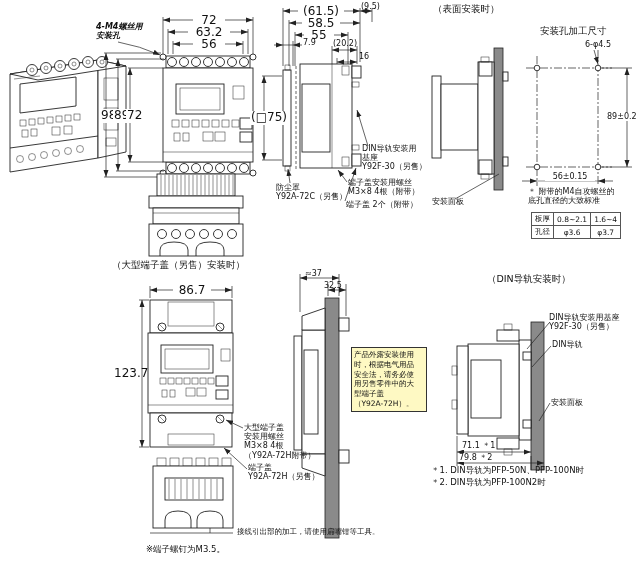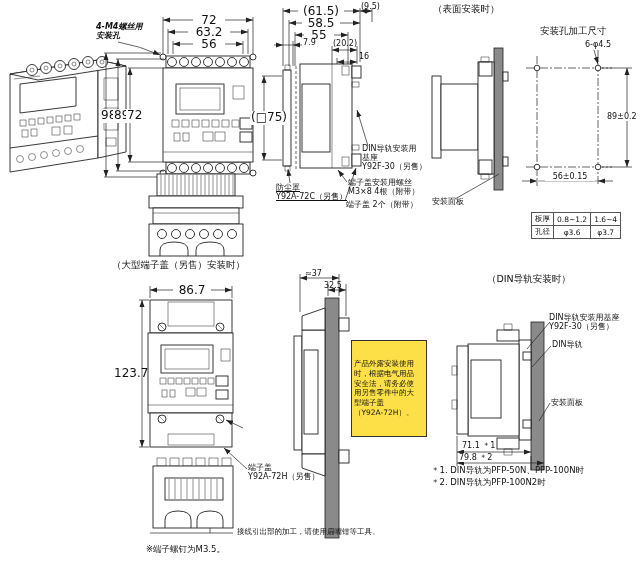--- a/index.html
+++ b/index.html
@@ -11,23 +11,23 @@
   .lbl { position:absolute; font-size:12px; line-height:1.15; white-space:nowrap; color:#111; }
   .sm  { font-size:8px; }
   .xs  { font-size:7.5px; }
   .fn  { font-size:8.5px; }
   .ctr { text-align:center; }
   .bg  { background:#fff; padding:0 1px; }
   .pre { white-space:pre-line; }
   .it  { font-style:italic; font-weight:bold; font-size:8px; }
   .ttl { font-size:9.5px; }
   #warnbox {
-    position:absolute; left:351px; top:340px; width:70px;
-    border:1px solid #333; padding:18px 2px; font-size:7.5px; line-height:1.3;
-    white-space:pre-line; background:#fde047;
+    position:absolute; left:351px; top:347px; width:70px;
+    border:1px solid #333; padding:2px 2px; font-size:7.5px; line-height:1.3;
+    white-space:pre-line; background:#fef9c3;
   }
   #holetable { position:absolute; left:531px; top:212px; border-collapse:collapse; }
   #holetable td {
     border:1px solid #555; font-size:7.5px; padding:0 3px; height:12px;
     text-align:center; white-space:nowrap;
   }
   
   .s { stroke:#222; stroke-width:0.9; fill:none; }
   .w { stroke:#222; stroke-width:0.9; fill:#fff; }
   .t { stroke:#222; stroke-width:0.5; fill:none; }
@@ -385,54 +385,60 @@
   <div class="lbl bg" style="left:126px; top:109px;">72</div>
 
   <div class="lbl ctr bg" style="left:298px; top:5px; width:44px;">(61.5)</div>
   <div class="lbl sm" style="left:361px; top:2px;">(9.5)</div>
   <div class="lbl ctr bg" style="left:302px; top:17px; width:36px;">58.5</div>
   <div class="lbl ctr bg" style="left:304px; top:29px; width:28px;">55</div>
   <div class="lbl sm" style="left:303px; top:38px;">7.9</div>
   <div class="lbl sm" style="left:325px; top:39px;margin-left:8px;">(20.2)</div>
   <div class="lbl sm" style="left:352px; top:52px;margin-left:7px;">16</div>
   <div class="lbl bg" style="left:250px; top:111px;">(□75)</div>
-  <div class="lbl sm pre" style="left:276px; top:183px;text-decoration:underline;">防尘罩
+  <div class="lbl sm pre" style="left:276px; top:183px;">防尘罩
 Y92A-72C（另售）</div>
   <div class="lbl sm pre" style="left:362px; top:144px;">DIN导轨安装用
 基座
 Y92F-30（另售）</div>
   <div class="lbl sm pre" style="left:348px; top:178px;">端子盖安装用螺丝
 M3×8 4根（附带）</div>
   <div class="lbl sm" style="left:346px; top:200px;">端子盖 2个（附带）</div>
 
   <div class="lbl ttl" style="left:433px; top:4px;">（表面安装时）</div>
   <div class="lbl sm" style="left:432px; top:197px;">安装面板</div>
 
   <div class="lbl ttl" style="left:540px; top:26px;">安装孔加工尺寸</div>
   <div class="lbl sm" style="left:585px; top:40px;">6-φ4.5</div>
   <div class="lbl sm bg" style="left:606px; top:112px;">89±0.2</div>
   <div class="lbl sm ctr bg" style="left:545px; top:172px; width:48px;">56±0.15</div>
+  <div class="lbl sm pre" style="left:528px; top:187px;">＊ 附带的M4自攻螺丝的
+底孔直径的大致标准</div>
   <table id="holetable">
     <tbody>
         <tr>
       <td>板厚</td>
-      <td>0.8~1.2</td>
+      <td>0.8~2.1</td>
       <td>1.6~4</td>
     </tr>
     <tr>
       <td>孔径</td>
       <td>φ3.6</td>
       <td>φ3.7</td>
     </tr>
   </tbody>
     </table>
 
   <div class="lbl ttl" style="left:112px; top:260px;">（大型端子盖（另售）安装时）</div>
   <div class="lbl ctr bg" style="left:173px; top:284px; width:36px;">86.7</div>
   <div class="lbl" style="left:114px; top:367px;">123.7</div>
+  <div class="lbl sm pre" style="left:244px; top:423px;">大型端子盖
+安装用螺丝
+M3×8 4根
+（Y92A-72H附带）</div>
   <div class="lbl sm pre" style="left:248px; top:463px;">端子盖
 Y92A-72H（另售）</div>
   <div class="lbl xs" style="left:237px; top:528px;">接线引出部的加工，请使用扁嘴钳等工具。</div>
   <div class="lbl sm" style="left:305px; top:269px;">≈37</div>
   <div class="lbl sm" style="left:324px; top:281px;">32.5</div>
   <div id="warnbox">产品外露安装使用
 时，根据电气用品
 安全法，请务必使
 用另售零件中的大
 型端子盖

